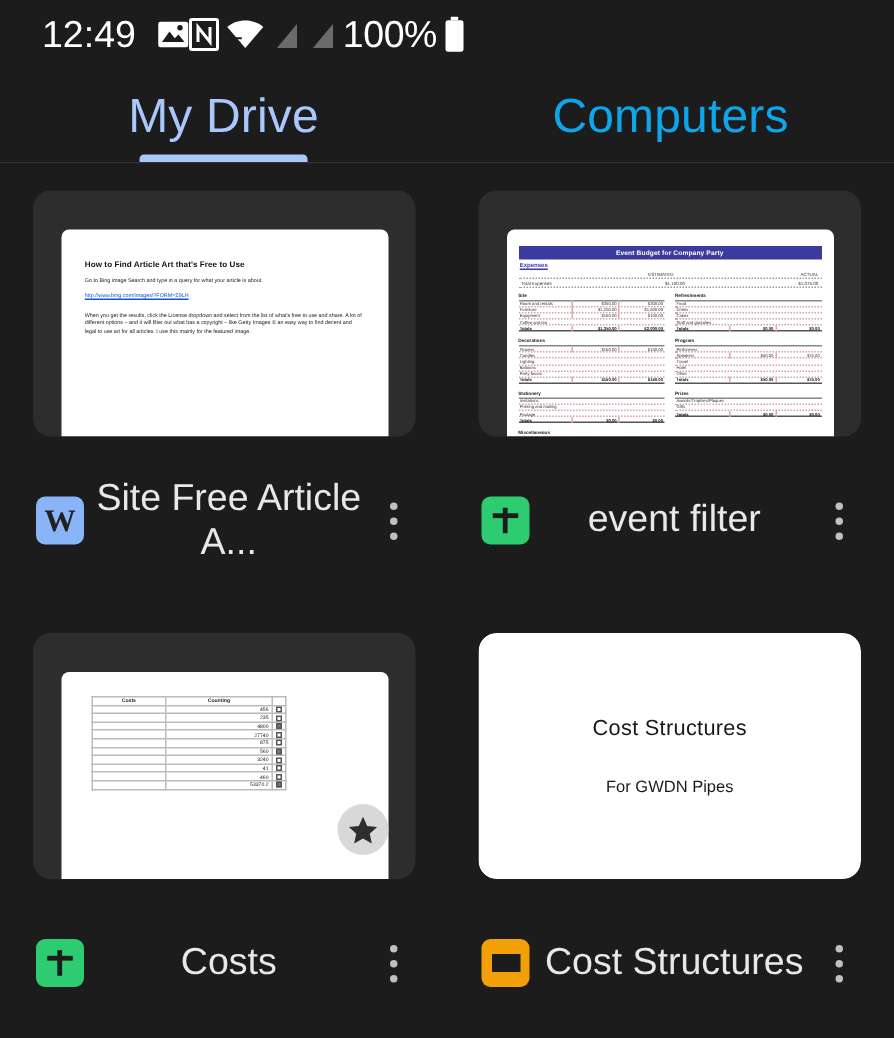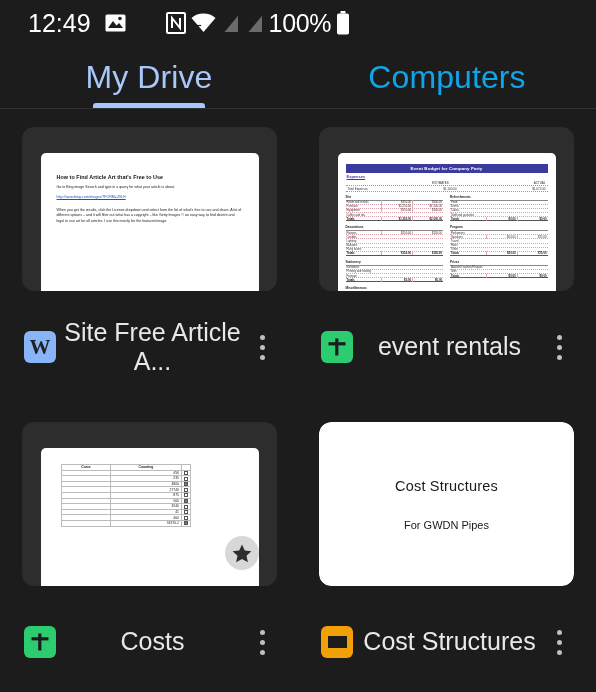--- a/index.html
+++ b/index.html
@@ -14,21 +14,21 @@
   
   .statusbar {
     height: 46px;
     display: flex;
     align-items: center;
     justify-content: flex-start;
     padding: 0 22px 0 28px;
     background: #1c1c1c;
   }
   .status-left { display: flex; align-items: center; gap: 14px; }
-  .status-right { display: flex; align-items: center; gap: 5px; margin-left: 40px; }
+  .status-right { display: flex; align-items: center; gap: 5px; }
   .clock {
     color: #ffffff;
     font-size: 25px;
     letter-spacing: 0px;
     font-weight: 400;
   }
   .battery-pct {
     color: #ffffff;
     font-size: 25px;
     font-weight: 400;
@@ -568,21 +568,21 @@
         </div>
       </div>
     </div>
     <div class="card-foot">
       <div class="ftype-icon sheet">
         <svg width="20" height="20" viewBox="0 0 20 20">
           <rect x="8.2" y="1.5" width="3.2" height="17" fill="#1c1c1c"></rect>
           <rect x="1.5" y="5.2" width="17" height="3.2" fill="#1c1c1c"></rect>
         </svg>
       </div>
-      <div class="fname">event rentals</div>
+      <div class="fname">event filter</div>
       <div class="overflow-btn">
         <i></i>
         <i></i>
         <i></i>
       </div>
     </div>
   </div>
 
   <div class="file-card">
     <div class="thumb-wrap">

